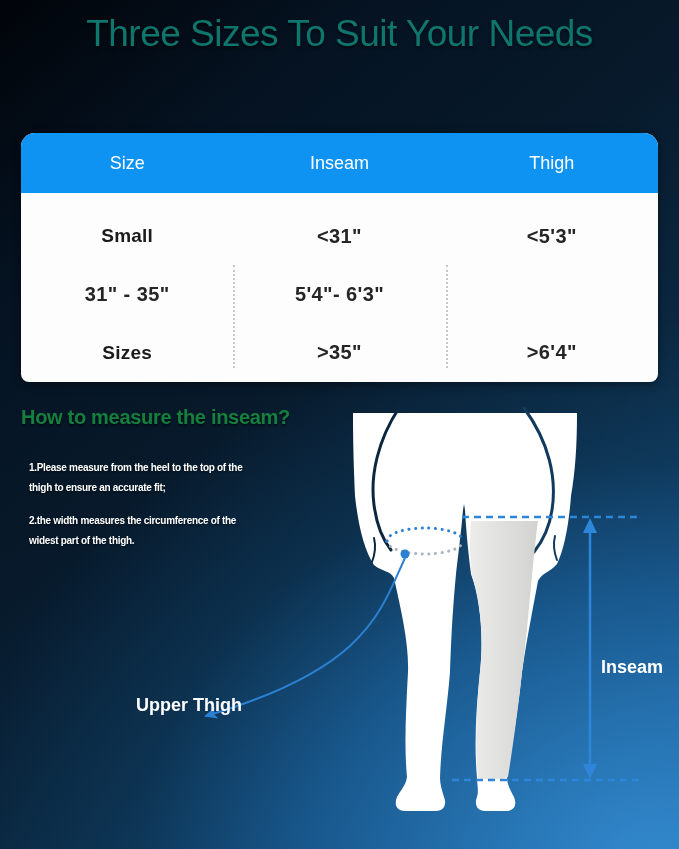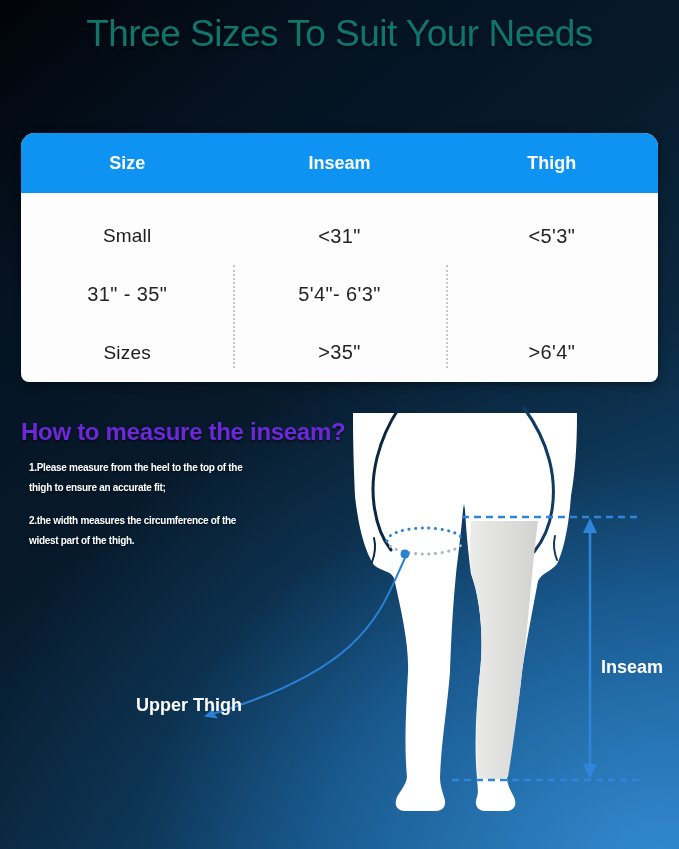--- a/index.html
+++ b/index.html
@@ -18,37 +18,37 @@
   
   .size-table{
     position:absolute;left:21px;top:133px;width:637px;height:249px;
     border-radius:14px 14px 8px 8px;overflow:hidden;background:#fdfdfd;
     box-shadow:0 2px 8px rgba(0,0,0,0.45);
   }
   .size-table .thead{
     height:60px;background:#0e93f2;display:grid;grid-template-columns:1fr 1fr 1fr;
     align-items:center;text-align:center;
   }
-  .size-table .thead .th{color:#ffffff;font-size:18px;font-weight:bold;}
+  .size-table .thead .th{color:#ffffff;font-size:18px;font-weight:normal;}
   .size-table .tbody{
     position:relative;height:175px;padding:14px 0 0 0;
-    display:grid;grid-template-rows:1fr 1fr 1fr;
+    display:grid;grid-template-rows:1fr 1fr 1fr;font-weight:bold;
   }
   .size-table .row{display:grid;grid-template-columns:1fr 1fr 1fr;align-items:center;text-align:center;}
   .cell-size{font-size:19px;color:#1b1b1b;letter-spacing:0.2px;}
   .cell-val{font-size:20px;color:#252525;letter-spacing:0.4px;font-stretch:condensed;}
   .col-sep{
     position:absolute;top:72px;bottom:14px;width:0;
     border-left:2px dotted #c8c8c8;
   }
   .col-sep.s1{left:33.33%;} .col-sep.s2{left:66.66%;}
   
   .howto-heading{
-    position:absolute;left:21px;top:418px;color:#6d28d9;
-    font-size:24px;font-weight:bold;letter-spacing:-0.3px;white-space:nowrap;
+    position:absolute;left:21px;top:406px;color:#15803d;
+    font-size:20px;font-weight:bold;letter-spacing:-0.3px;white-space:nowrap;
     text-shadow:0 2px 2px rgba(0,0,0,0.5);
   }
   .steps{position:absolute;left:21px;top:458px;width:338px;}
   .step{
     color:#ffffff;font-size:10px;font-weight:bold;line-height:20px;
     letter-spacing:-0.3px;white-space:pre-line;margin:0 0 13px 8px;
     text-shadow:0 1px 2px rgba(0,0,0,0.5);
   }
   
   .diagram-svg{position:absolute;left:0;top:400px;width:679px;height:449px;}

